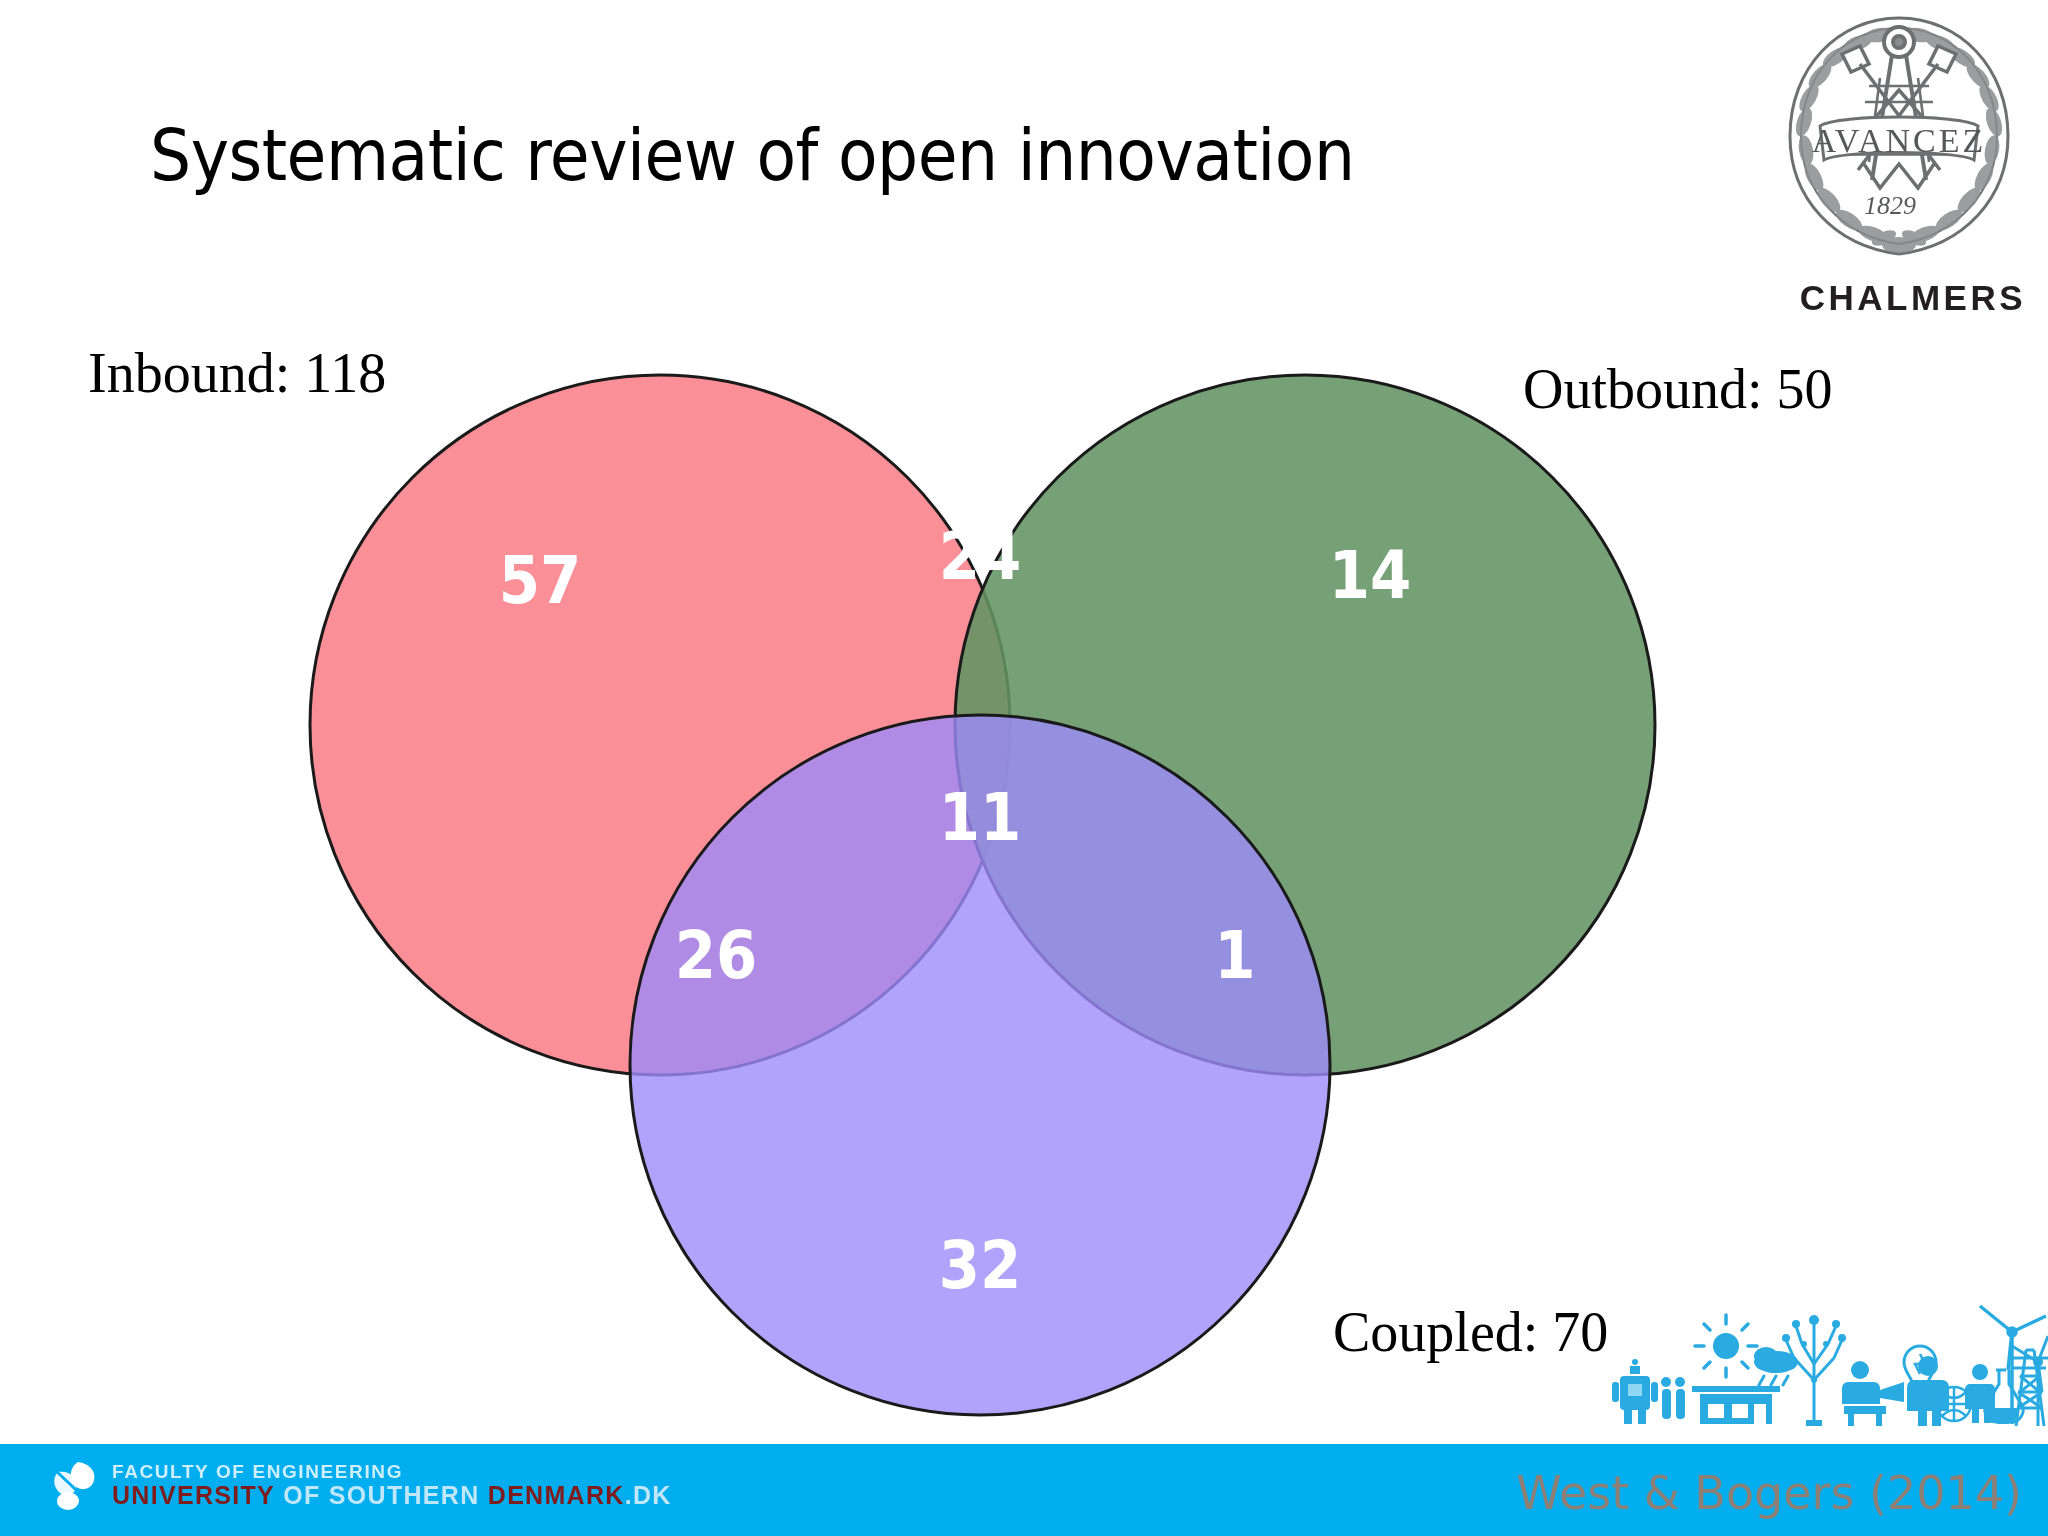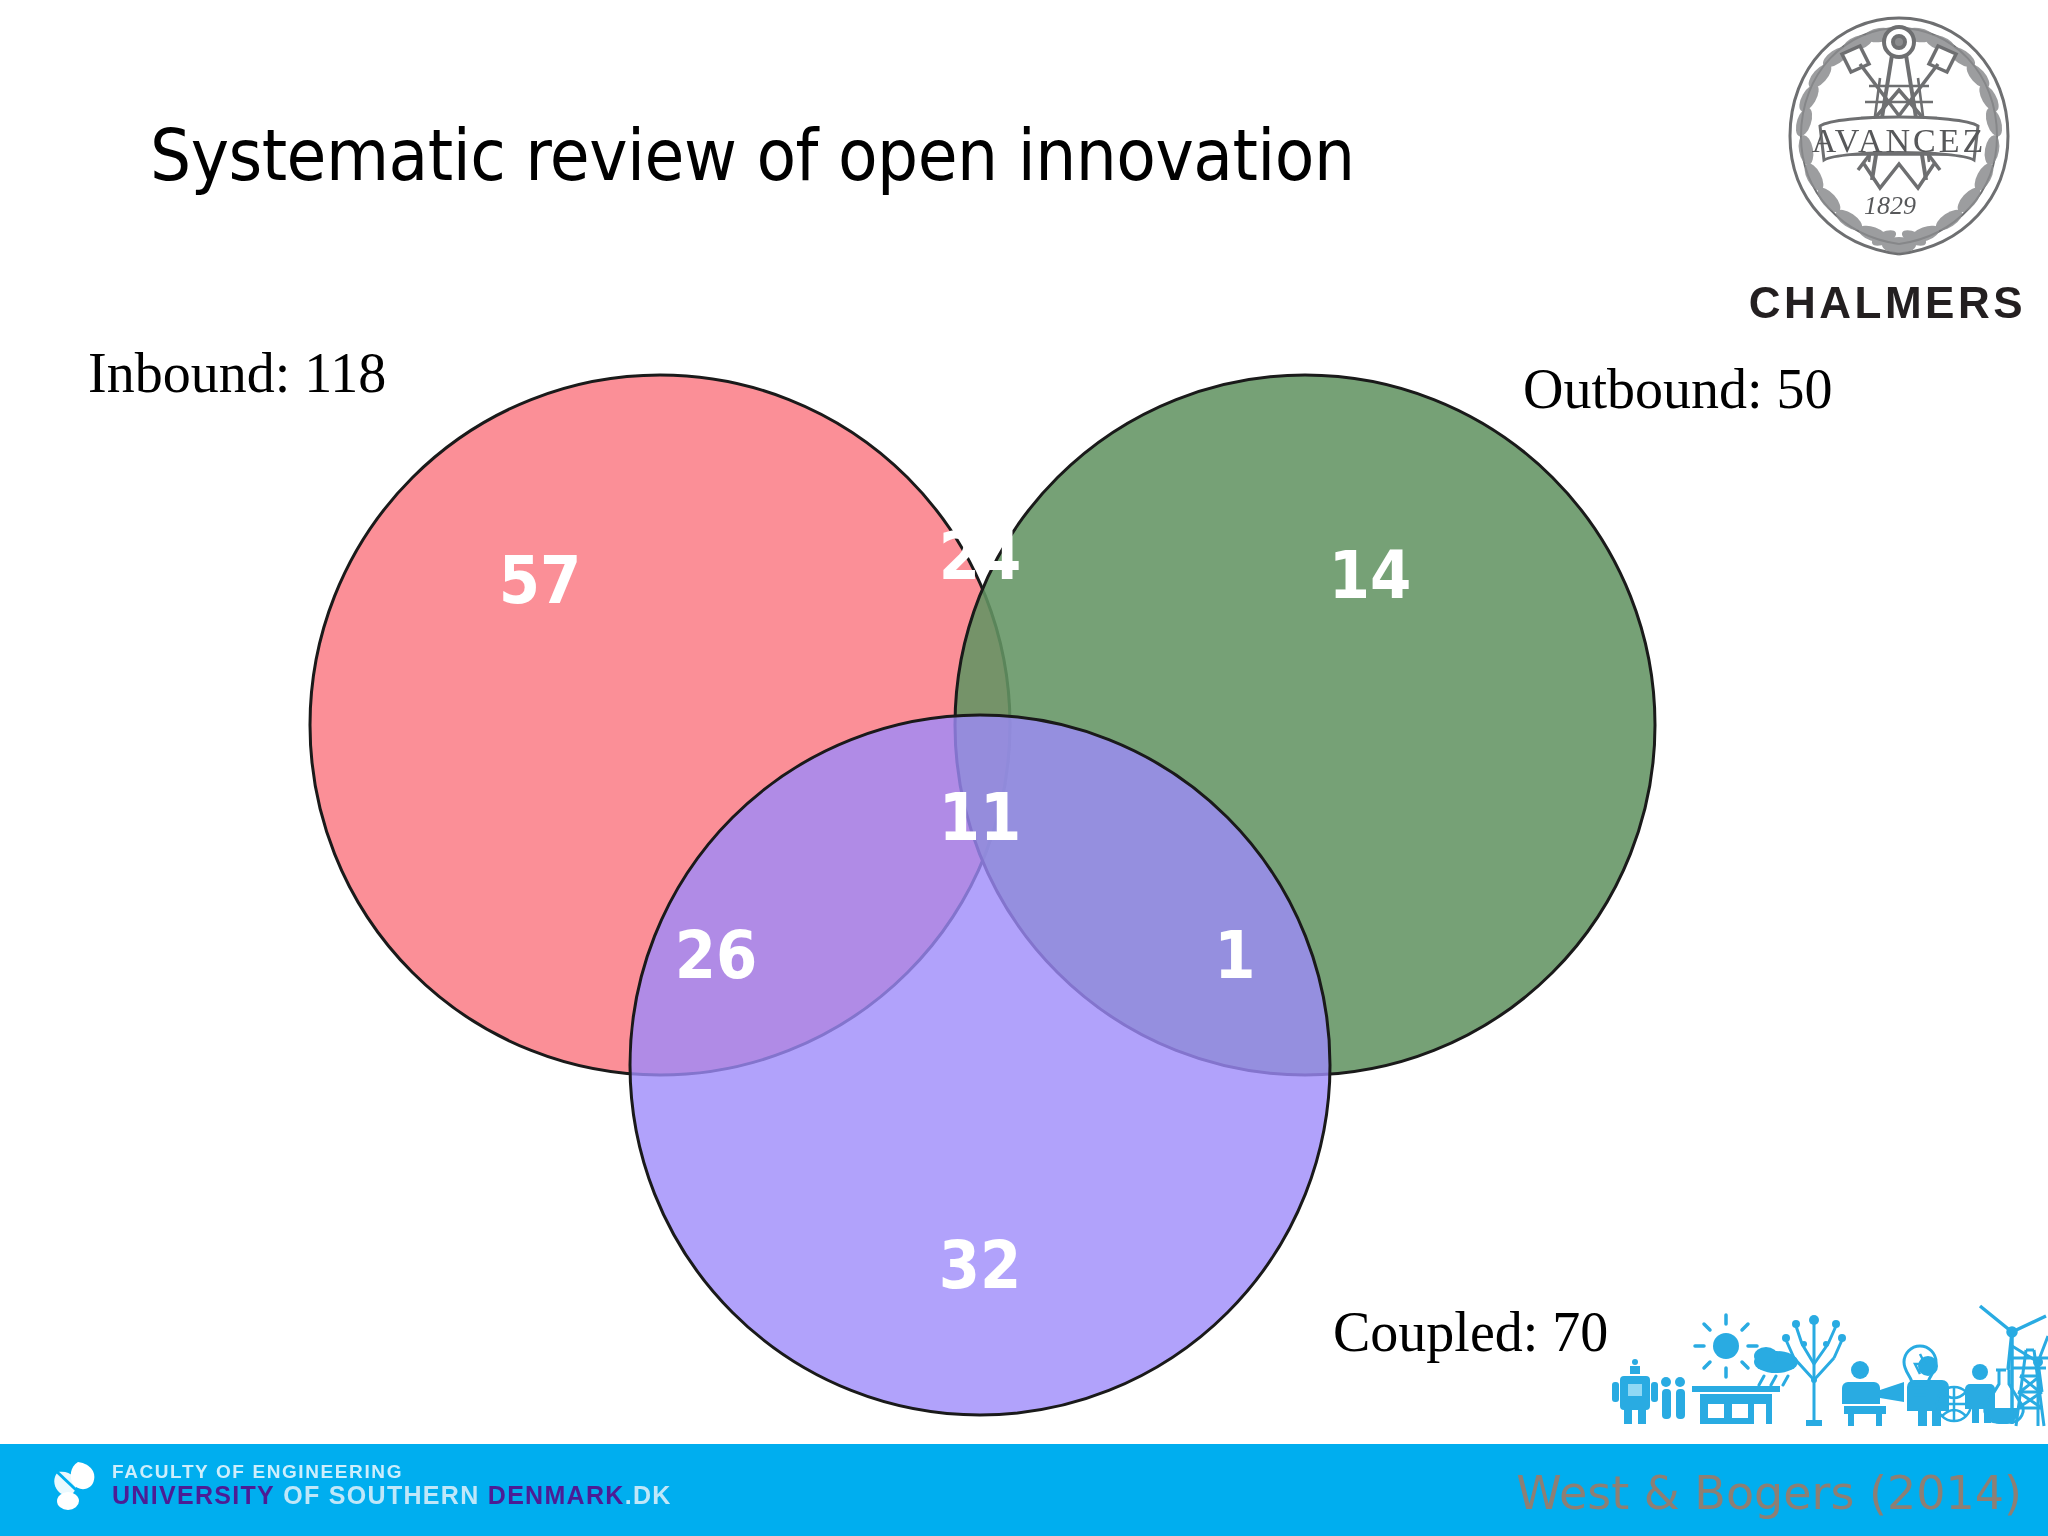--- a/index.html
+++ b/index.html
@@ -29,21 +29,21 @@
   #chalmers-logo {
     position:absolute;
     right:18px; top:2px;
     width:262px; height:268px;
   }
   #chalmers-logo svg { width:100%; height:100%; display:block; }
   #chalmers-wordmark {
     position:absolute;
     right:22px; top:278px;
     font-family:"Liberation Sans", sans-serif;
-    font-size:44px;
+    font-size:35px;
     font-weight:bold;
     letter-spacing:3.5px;
     color:#231f20;
   }
 
   
   #venn-diagram {
     position:absolute;
     left:0; top:0;
     width:2048px; height:1180px;
@@ -102,21 +102,21 @@
     letter-spacing:1.6px;
     color:#cdeefc;
   }
   #sdu-line2 {
     font-family:"Liberation Sans", sans-serif;
     font-size:25px;
     letter-spacing:1.3px;
     color:#e8f8ff;
     white-space:nowrap;
   }
-  #sdu-line2 b { font-weight:bold; color:#4c1d95; }
+  #sdu-line2 b { font-weight:bold; color:#7f1d1d; }
   #sdu-line2 .light { font-weight:700; color:#bfe7f9; }
 
   #citation {
     position:absolute;
     right:26px; top:22px;
     font-family:"DejaVu Sans", sans-serif;
     font-size:46px;
     color:#8d7f74;
     white-space:nowrap;
   }

